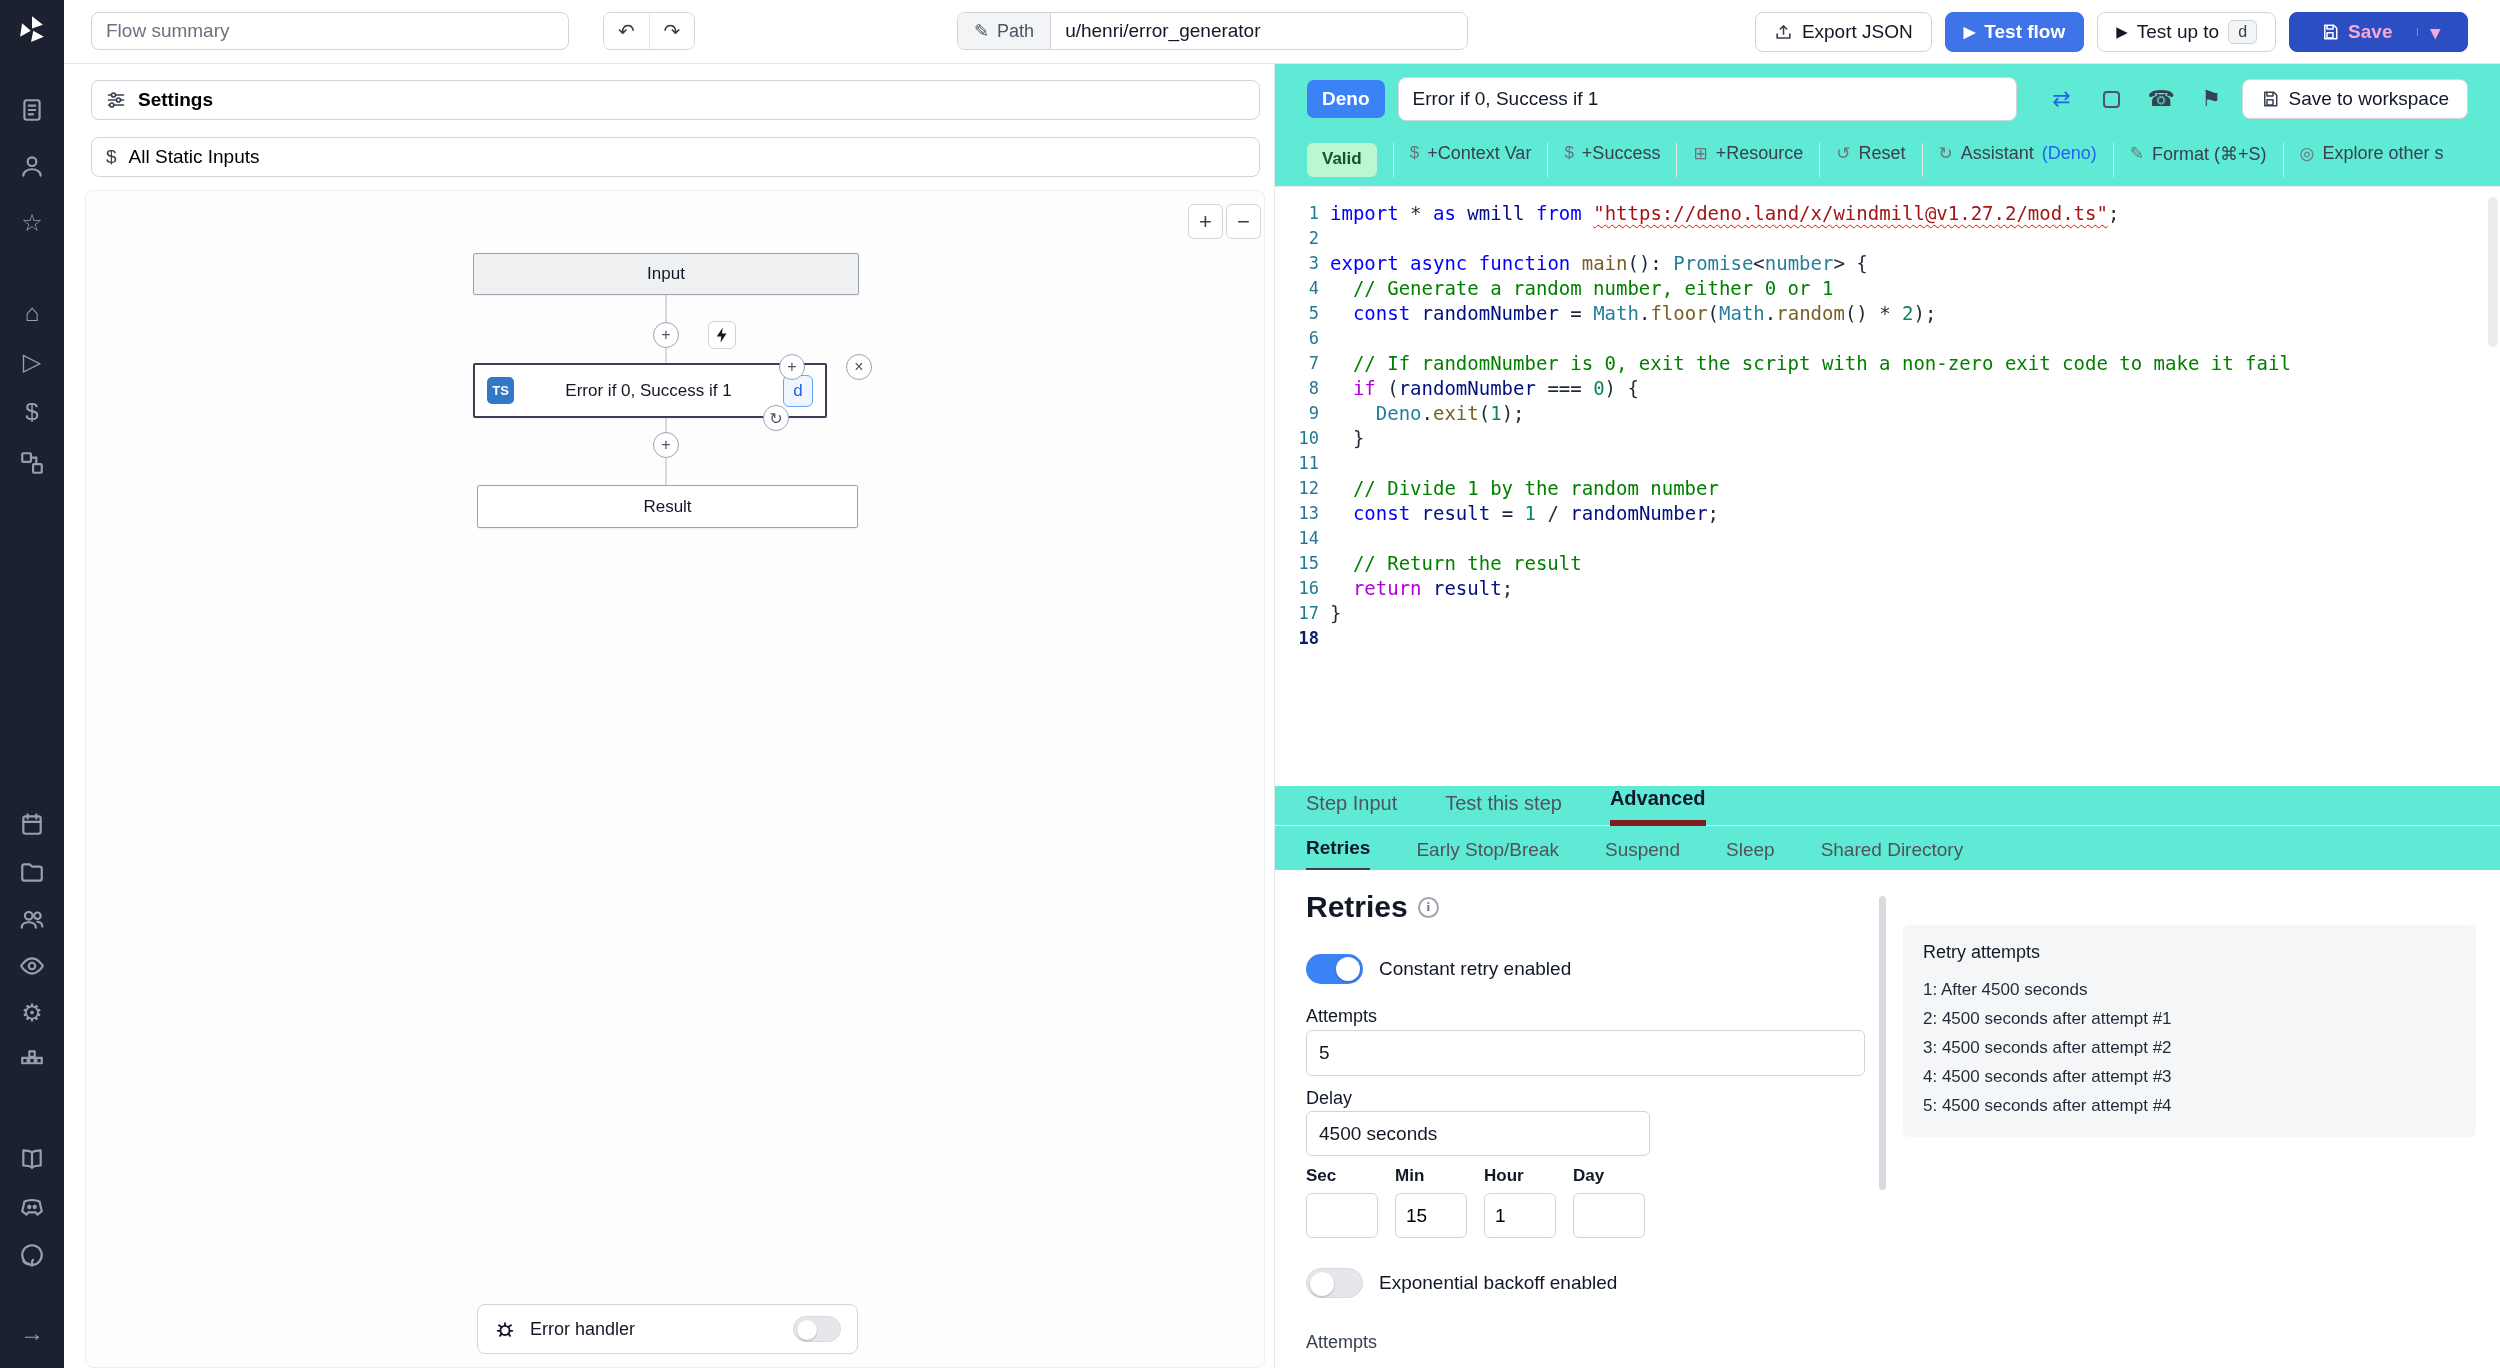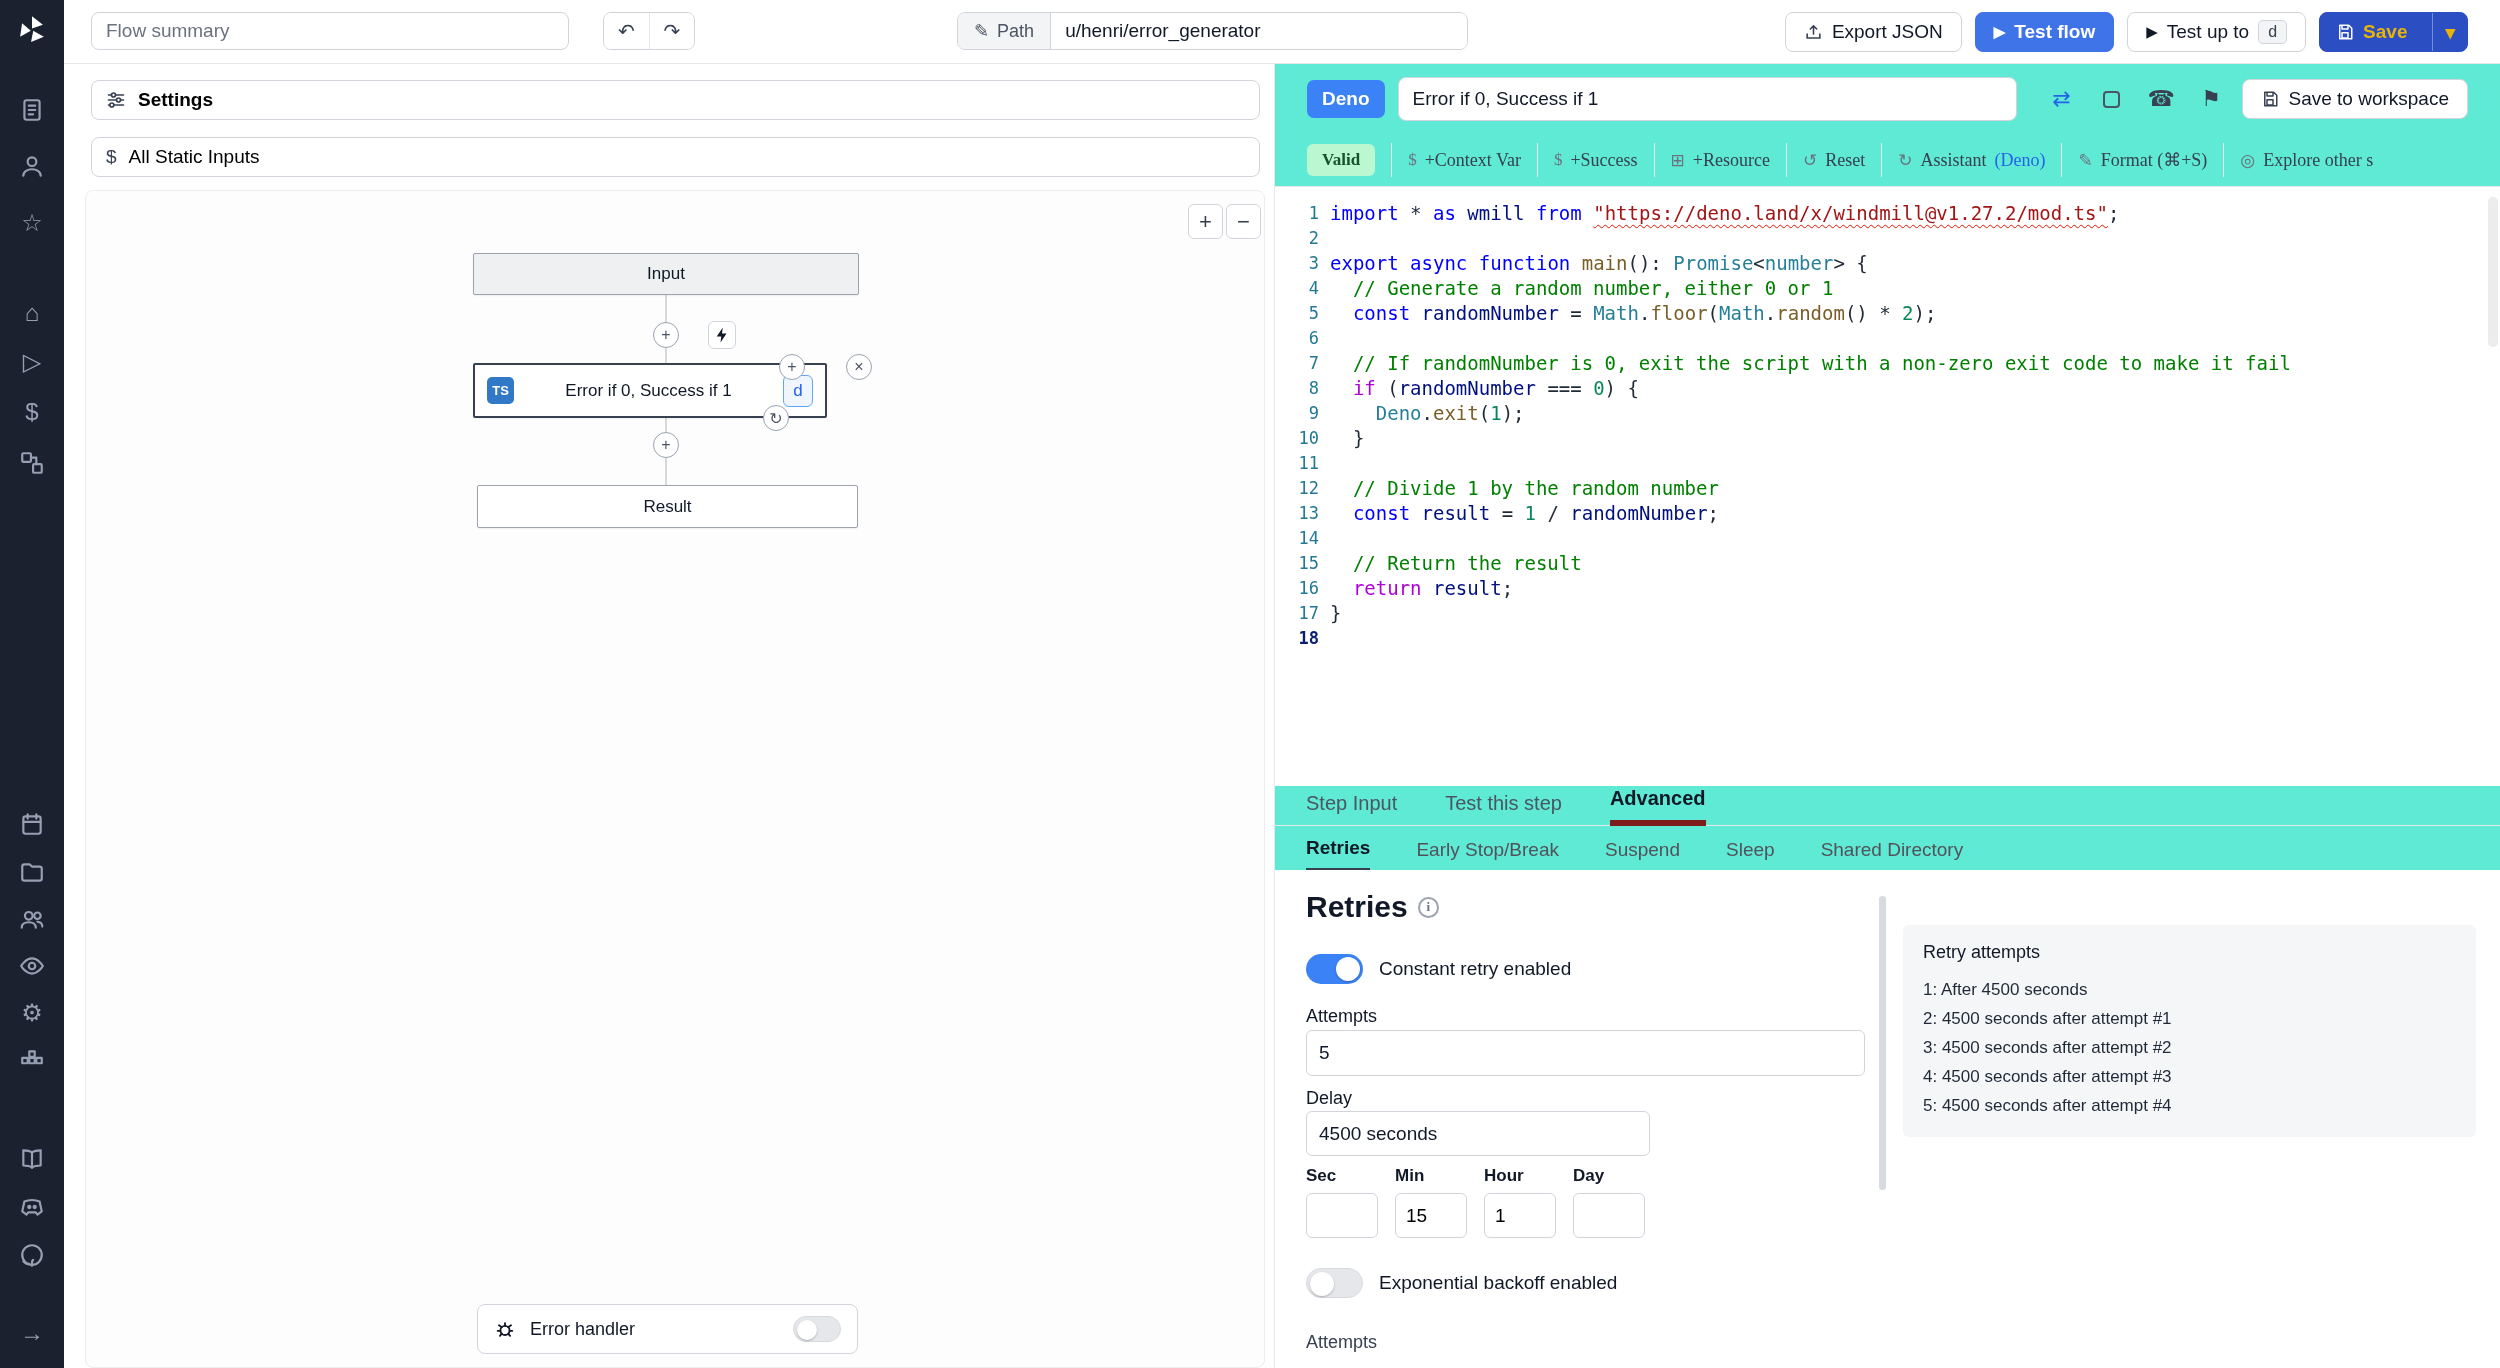--- a/index.html
+++ b/index.html
@@ -24,21 +24,21 @@
   .undoredo { position:absolute; left:539px; top:12px; height:38px; display:flex; border:1px solid #d1d5db; border-radius:8px; overflow:hidden; }
   .undoredo button { width:45px; height:36px; background:#fff; border:none; font-size:20px; color:#374151; cursor:pointer; }
   .undoredo button + button { border-left:1px solid #e5e7eb; }
   .path-group { position:absolute; left:893px; top:12px; height:38px; display:flex; border:1px solid #d1d5db; border-radius:8px; overflow:hidden; }
   .path-tag { display:flex; align-items:center; gap:8px; padding:0 16px; background:#f3f4f6; color:#4b5563; font-size:18px; border-right:1px solid #d1d5db; }
   .path-input { width:416px; border:none; font-size:19px; padding:0 14px; outline:none; font-family:"Liberation Sans", sans-serif; color:#111827; }
   .tb-right { position:absolute; right:32px; top:12px; height:40px; display:flex; gap:13px; align-items:center; }
   .btn { display:flex; align-items:center; gap:9px; height:40px; padding:0 18px; border-radius:8px; font-size:19px;
     border:1px solid #d1d5db; background:#fff; color:#111827; cursor:pointer; white-space:nowrap; font-family:"Liberation Sans", sans-serif; }
   .btn-primary { background:#3f74e8; border-color:#3f74e8; color:#fff; font-weight:600; }
-  .btn-save { background:#2b4fc2; border-color:#2b4fc2; color:#eab308; font-weight:600; padding:0; }
+  .btn-save { background:#2b4fc2; border-color:#2b4fc2; color:#f9a8d4; font-weight:600; padding:15px; }
   .btn-save .save-main { display:flex; align-items:center; gap:9px; padding:0 16px; }
   .btn-save .save-caret { padding:0 12px; border-left:1px solid rgba(255,255,255,.35); height:100%; display:flex; align-items:center; }
   .mini-badge { background:#f3f4f6; border:1px solid #d1d5db; border-radius:5px; font-size:16px; padding:2px 9px; color:#374151; }
 
   
   .flow-pane { position:absolute; left:64px; top:64px; width:1211px; bottom:0; background:#fff; border-right:1px solid #e5e7eb; }
   .wide-btn { position:absolute; left:27px; width:1169px; height:40px; border:1px solid #d1d5db; border-radius:8px; background:#fff;
     display:flex; align-items:center; gap:12px; padding:0 14px; font-size:19px; cursor:pointer; }
   .canvas { position:absolute; left:21px; right:9px; top:126px; bottom:0; background:#fdfdfe; border:1px solid #eceef1; border-radius:8px; }
   .zoom-btns { position:absolute; left:1124px; top:140px; display:flex; gap:3px; }
@@ -69,22 +69,22 @@
   
   .editor-pane { position:absolute; left:1275px; top:64px; right:0; bottom:0; background:#5eead4; }
   .ep-header { position:absolute; left:0; right:0; top:0; height:70px; display:flex; align-items:center; gap:13px; padding:0 32px; }
   .deno-badge { background:#3b82f6; color:#fff; border-radius:7px; font-size:19px; font-weight:600; padding:8px 15px; }
   .step-name { width:638px; height:44px; }
   .icon-btn { width:38px; height:38px; display:flex; align-items:center; justify-content:center; font-size:22px; color:#374151;
     background:none; border:none; cursor:pointer; }
   .sq-glyph { width:17px; height:17px; border:2px solid #4b5563; border-radius:4px; display:inline-block; }
   .ep-toolbar { position:absolute; left:0; right:0; top:70px; height:53px; display:flex; align-items:center; padding:0 0 0 32px;
     border-bottom:1px solid #e5e7eb; white-space:nowrap; overflow:hidden; }
-  .tool-item { display:flex; align-items:center; gap:8px; padding:0 16px; height:34px; font-size:18px; color:#374151;
-    background:none; border:none; border-left:1px solid #e5e7eb; cursor:pointer; font-family:Liberation Serif, serif; }
+  .tool-item { display:flex; gap:8px; padding:0 16px; height:34px; font-size:18px; color:#374151;
+    background:none; border:none; border-left:1px solid #e5e7eb; cursor:pointer; font-family:Liberation Sans, sans-serif; }
   .tool-item.first { border-left:none; padding-left:0; }
   .valid-pill { background:#bbf7d0; color:#15532e; font-weight:600; font-size:17px; border-radius:6px; padding:6px 15px; }
   .tool-ico { color:#6b7280; font-size:17px; }
   .assist-lang { color:#2563eb; }
 
   
   .code { position:absolute; left:0; right:0; top:123px; height:599px; font-family:"DejaVu Sans Mono", monospace;
     font-size:19px; line-height:25px; padding-top:14px; overflow:hidden; background:#fff; }
   .cl { display:flex; height:25px; }
   .ln { flex:0 0 44px; text-align:right; color:#237893; font-size:17px; }

